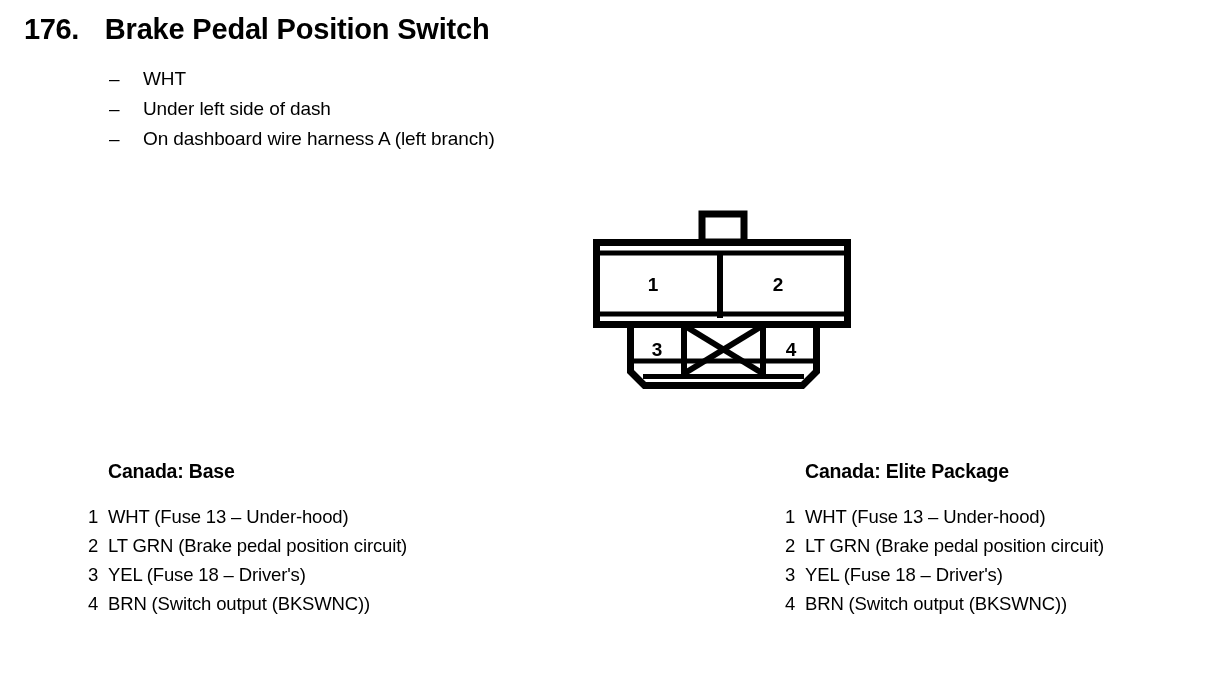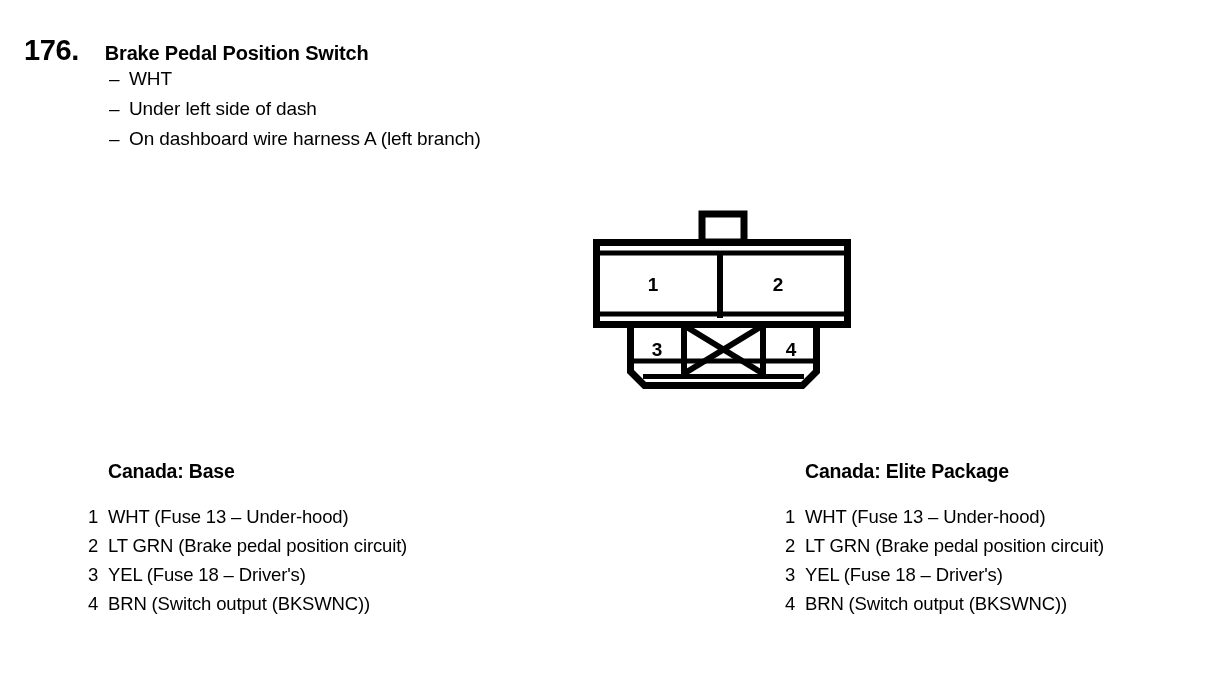--- a/index.html
+++ b/index.html
@@ -24,24 +24,23 @@
     left: 24px;
     top: 13px;
     display: flex;
     align-items: baseline;
     white-space: nowrap;
   }
   .title-num {
     font-size: 29px;
     font-weight: bold;
     letter-spacing: -0.4px;
-    margin-top: 21px;
   }
   .title-text {
-    font-size: 20px;
+    font-size: 29px;
     font-weight: bold;
     margin-left: 26px;
     letter-spacing: -0.2px;
   }
 
   
   .bullets {
     position: absolute;
     left: 109px;
     top: 64px;
@@ -54,20 +53,21 @@
   }
   .bullet-dash {
     width: 20px;
     font-size: 19px;
     line-height: 30px;
   }
   .bullet-label {
     font-size: 19px;
     line-height: 30px;
     letter-spacing: -0.1px;
+    margin-left: 14px;
   }
 
   
   .connector-wrap {
     position: absolute;
     left: 586px;
     top: 206px;
     width: 275px;
     height: 195px;
   }

